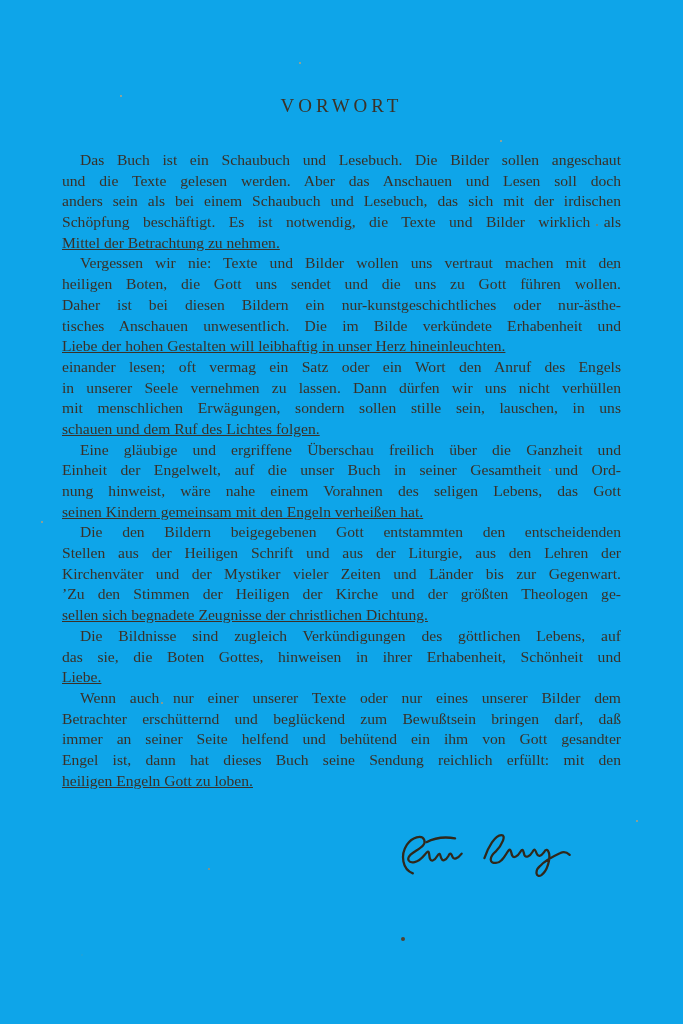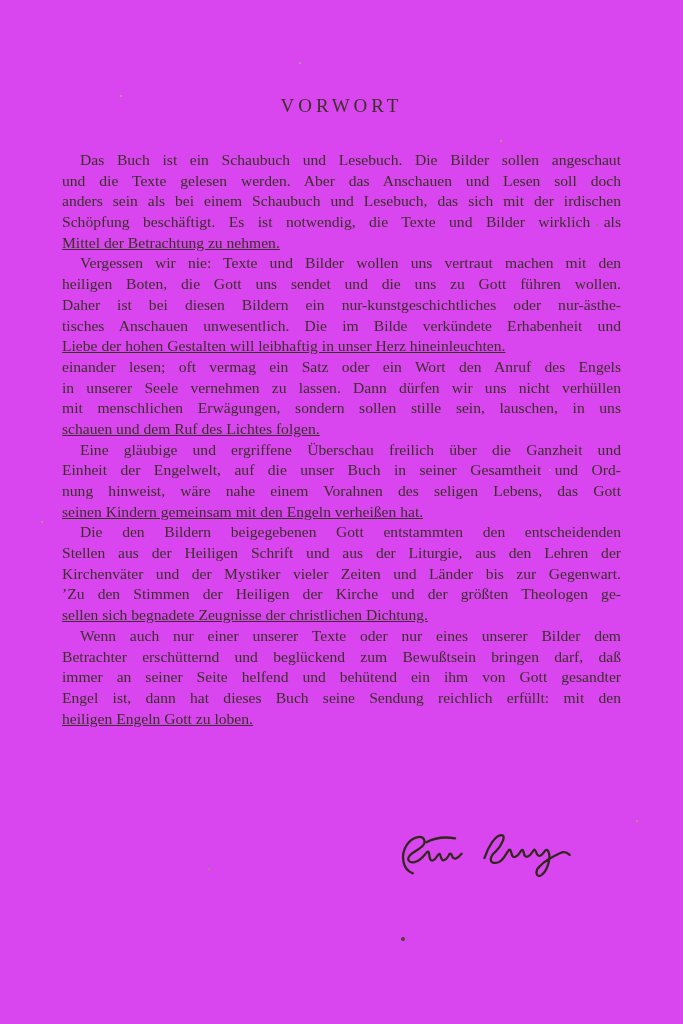--- a/index.html
+++ b/index.html
@@ -7,21 +7,21 @@
     width: 683px; height: 1024px;
     font-family: "Liberation Serif", "DejaVu Serif", serif;
     overflow: hidden;
   }
   .page {
     position: relative;
     width: 683px; height: 1024px;
     background:
       radial-gradient(ellipse 130% 90% at 48% 42%,
         #dccd a9 0%, #d9caa7 0%, #d7c8a5 45%, #d2c3a0 70%, #c9ba96 100%);
-    background-color: #d946ef;
+    background-color: #0ea5e9;
     color: #3a3128;
   }
   
   .specks {
     position: absolute; top: 0; left: 0;
     width: 2px; height: 2px; border-radius: 50%;
     background: transparent;
     box-shadow:
       402px 938px 0 1px #4e4332,
       612px 267px 0 0 #6f5f45,
@@ -120,20 +120,25 @@
         <div class="line last">seinen Kindern gemeinsam mit den Engeln verheißen hat.</div>
       </div>
       <div class="para">
         <div class="line indent">Die den Bildern beigegebenen Gott entstammten den entscheidenden</div>
         <div class="line">Stellen aus der Heiligen Schrift und aus der Liturgie, aus den Lehren der</div>
         <div class="line">Kirchenväter und der Mystiker vieler Zeiten und Länder bis zur Gegenwart.</div>
         <div class="line">’Zu den Stimmen der Heiligen der Kirche und der größten Theologen ge-</div>
         <div class="line last">sellen sich begnadete Zeugnisse der christlichen Dichtung.</div>
       </div>
       <div class="para">
+        <div class="line indent">Die Bildnisse sind zugleich Verkündigungen des göttlichen Lebens, auf</div>
+        <div class="line">das sie, die Boten Gottes, hinweisen in ihrer Erhabenheit, Schönheit und</div>
+        <div class="line last">Liebe.</div>
+      </div>
+      <div class="para">
         <div class="line indent">Wenn auch nur einer unserer Texte oder nur eines unserer Bilder dem</div>
         <div class="line">Betrachter erschütternd und beglückend zum Bewußtsein bringen darf, daß</div>
         <div class="line">immer an seiner Seite helfend und behütend ein ihm von Gott gesandter</div>
         <div class="line">Engel ist, dann hat dieses Buch seine Sendung reichlich erfüllt: mit den</div>
         <div class="line last">heiligen Engeln Gott zu loben.</div>
       </div>
     </div>
 
   <div class="signature" title="Lothar Schreyer">
     <svg viewBox="0 0 180 60">

